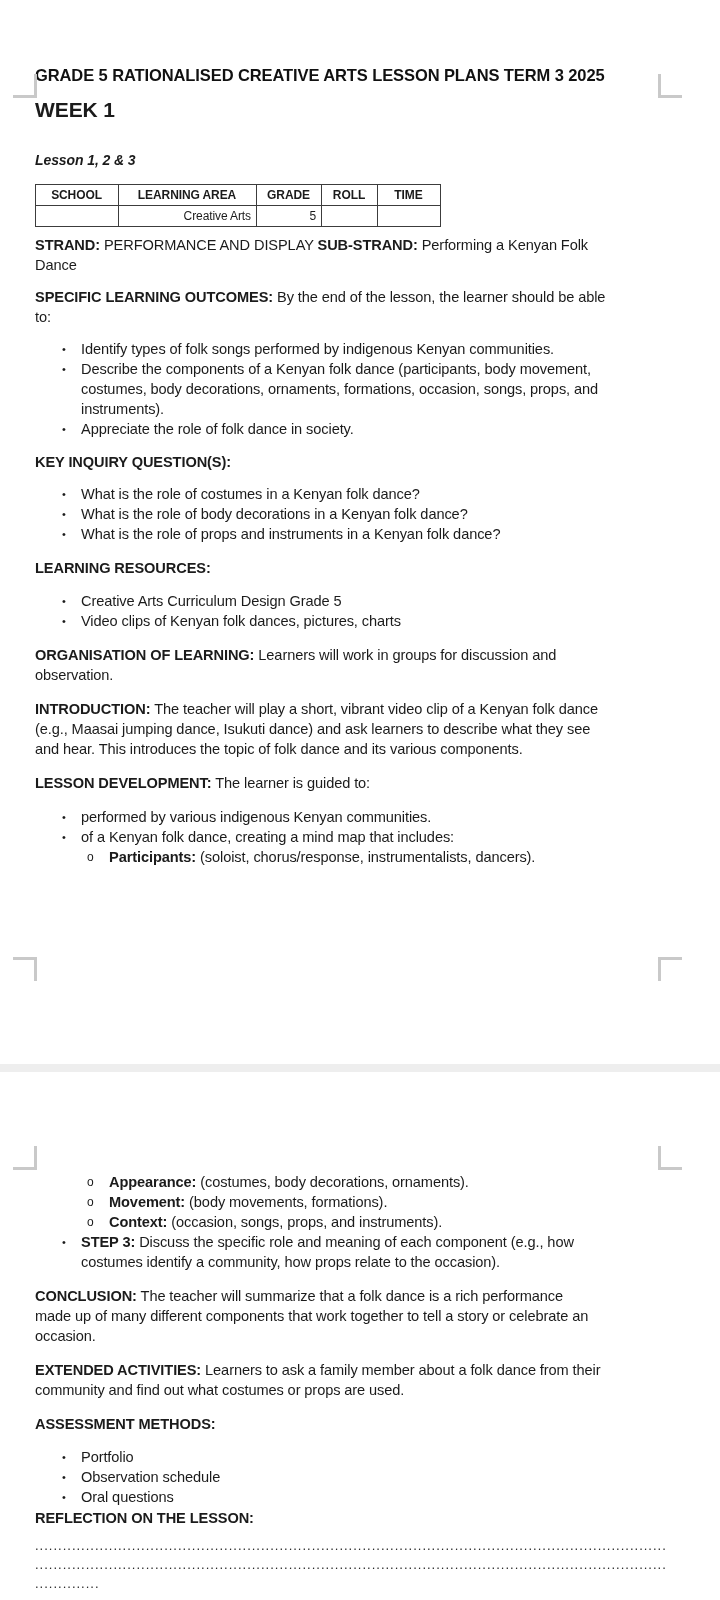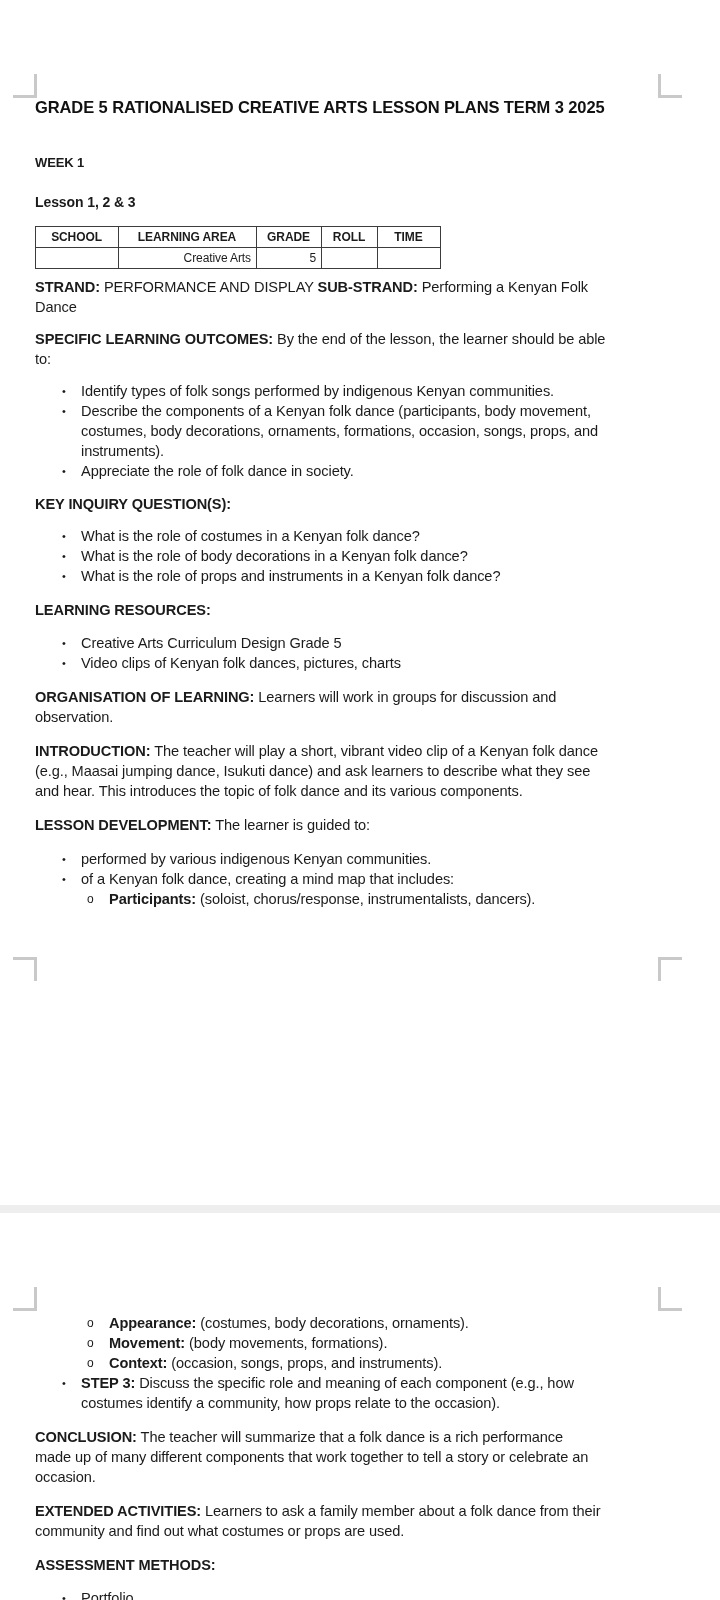--- a/index.html
+++ b/index.html
@@ -1,31 +1,31 @@
 <!DOCTYPE html>
 <html><head>
 <meta charset="utf-8">
 <style>
   html,body{margin:0;padding:0;background:#ffffff;}
   body{width:720px;font-family:"Liberation Sans","DejaVu Sans",sans-serif;color:#1b1b1b;
        font-size:14.6px;line-height:20px;letter-spacing:-0.1px;}
   .page{position:relative;box-sizing:border-box;padding-left:35px;background:#fff;overflow:hidden;}
-  .p1{height:1205px;padding-top:96px;}
+  .p1{height:1064px;padding-top:64px;}
   .p2{height:538px;padding-top:100px;}
   .sep{height:8px;background:#eeeeee;}
   
   .mark{position:absolute;width:21px;height:21px;border:0 solid #c9c9c9;}
   .tl{left:13px;top:74px;border-right-width:3px;border-bottom-width:3px;}
   .tr{left:658px;top:74px;border-left-width:3px;border-bottom-width:3px;}
   .bl{left:13px;top:957px;border-right-width:3px;border-top-width:3px;}
   .br{left:658px;top:957px;border-left-width:3px;border-top-width:3px;}
   h1,h2,h3,p,ul,li{margin:0;padding:0;}
   h1{font-size:16.5px;line-height:22px;font-weight:700;color:#111;}
-  h2{font-size:13px;line-height:20px;font-weight:700;margin-top:35px;}
-  h3{font-size:14px;line-height:18px;font-weight:700;margin-top:20px;}
+  h2{font-size:21px;line-height:20px;font-weight:700;margin-top:14px;}
+  h3{font-size:14px;line-height:18px;font-weight:700;margin-top:31px;font-style:italic;}
   table{border-collapse:collapse;margin-top:15px;font-size:12px;}
   th,td{border:1.5px solid #3c3c3c;height:19px;padding:0 5px 0 4px;font-weight:400;text-align:right;}
   th{font-weight:700;text-align:center;}
   .para{margin-top:12px;}
   .mt14{margin-top:14px;}
   .head{font-weight:700;margin-top:13px;}
   ul{list-style:none;margin-top:12px;padding-left:27px;}
   ul.tight{margin-top:13px;}
   li{display:block;}
   .row{display:flex;}

